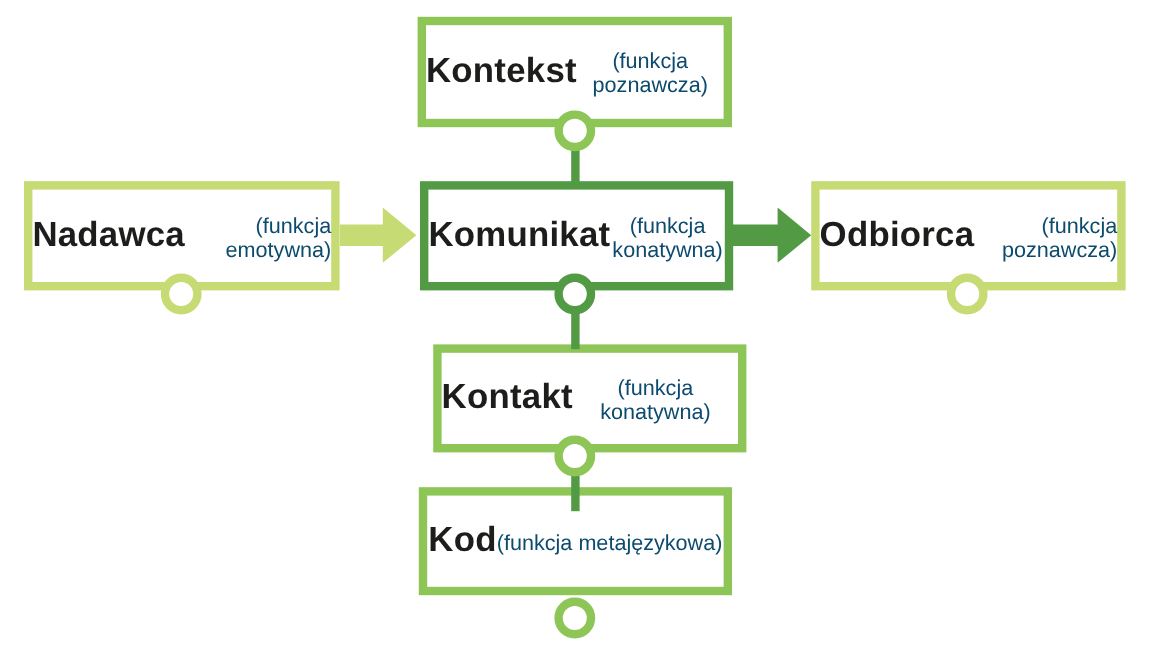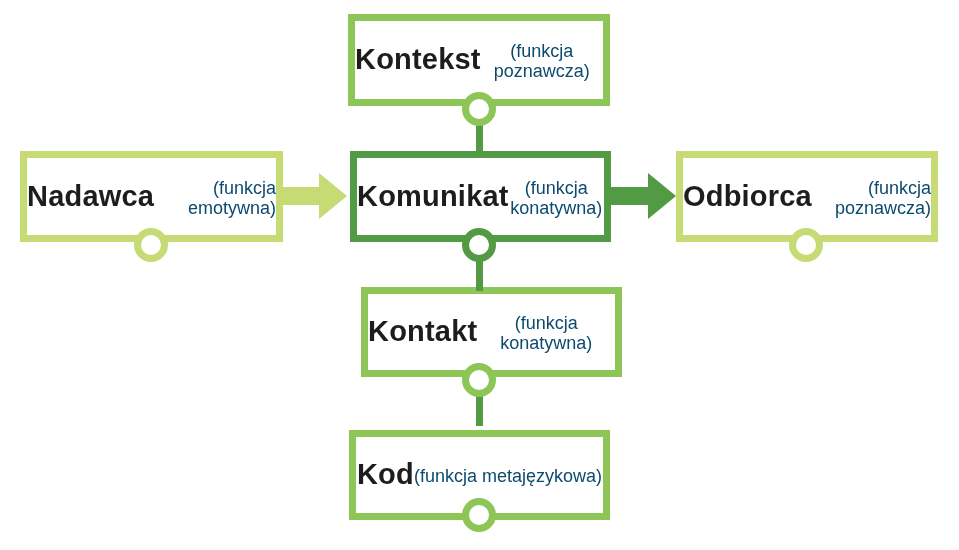--- a/index.html
+++ b/index.html
@@ -43,21 +43,21 @@
   .tone-light  { border-color: var(--light); text-align: right; }
   .tone-medium { border-color: var(--medium); }
   .tone-dark   { border-color: var(--dark); }
 
   
   #node-kontekst  { left: 348px; top: 14px;  width: 262px; height: 92px; }
   #node-nadawca   { left: 20px;  top: 151px; width: 263px; height: 91px; }
   #node-komunikat { left: 350px; top: 151px; width: 261px; height: 91px; }
   #node-odbiorca  { left: 676px; top: 151px; width: 262px; height: 91px; }
   #node-kontakt   { left: 361px; top: 287px; width: 261px; height: 90px; }
-  #node-kod       { left: 349px; top: 430px; width: 261px; height: 90px; }
+  #node-kod       { left: 349px; top: 406px; width: 261px; height: 90px; }
 
   
   .port {
     position: absolute;
     box-sizing: border-box;
     width: 34px;
     height: 34px;
     border: 7px solid #000;
     border-radius: 50%;
     background: #ffffff;

